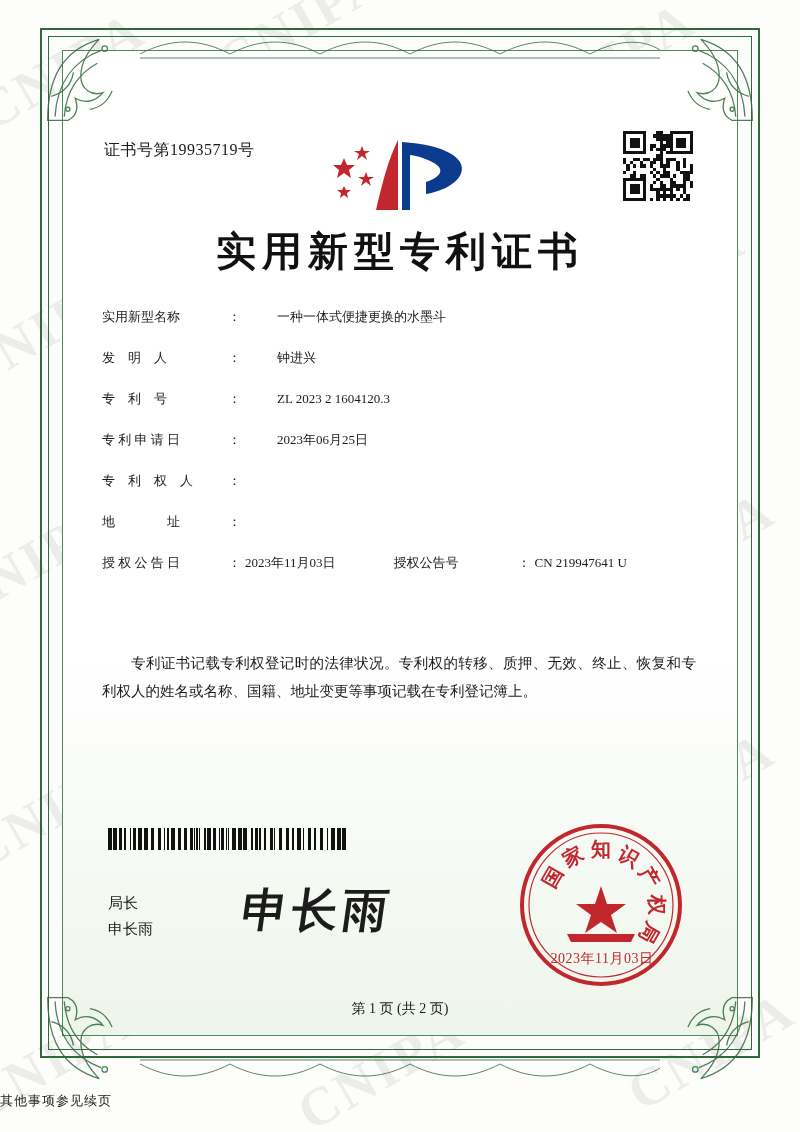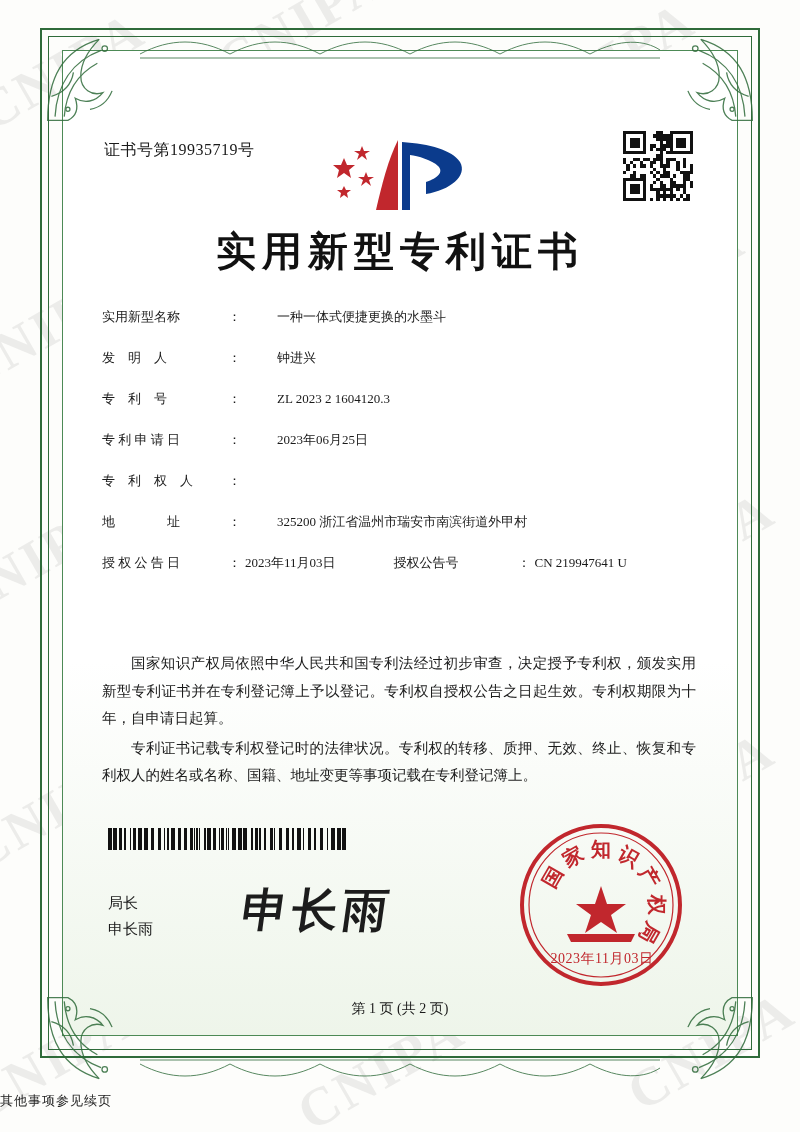--- a/index.html
+++ b/index.html
@@ -801,36 +801,34 @@
       </div>
 
       <div class="field">
         <span class="lbl wide">专　利　权　人</span>
         <span class="sep">：</span>
       </div>
 
       <div class="field">
         <span class="lbl wide">地　　　　址</span>
         <span class="sep">：</span>
-        <span class="val">325200 浙江省温州市瑞安市南滨街道外甲村</span>
       </div>
 
       <div class="field inline2">
         <span class="lbl wide">授 权 公 告 日</span>
         <span class="sep">：</span>
         <span>2023年11月03日</span>
         <span class="val2label">授权公告号</span>
         <span class="sep">：</span>
         <span>CN 219947641 U</span>
       </div>
 
     </div>
 
     <div class="para">
-      <p>国家知识产权局依照中华人民共和国专利法经过初步审查，决定授予专利权，颁发实用新型专利证书并在专利登记簿上予以登记。专利权自授权公告之日起生效。专利权期限为十年，自申请日起算。</p>
       <p>专利证书记载专利权登记时的法律状况。专利权的转移、质押、无效、终止、恢复和专利权人的姓名或名称、国籍、地址变更等事项记载在专利登记簿上。</p>
     </div>
 
     <svg class="barcode" viewBox="0 0 240 22" preserveAspectRatio="none">
       <g fill="#111" id="barcode-bars">
           <rect x="0" y="0" width="4" height="22"></rect>
           <rect x="5" y="0" width="4" height="22"></rect>
           <rect x="11" y="0" width="3" height="22"></rect>
           <rect x="16" y="0" width="2" height="22"></rect>
           <rect x="22" y="0" width="1" height="22"></rect>

